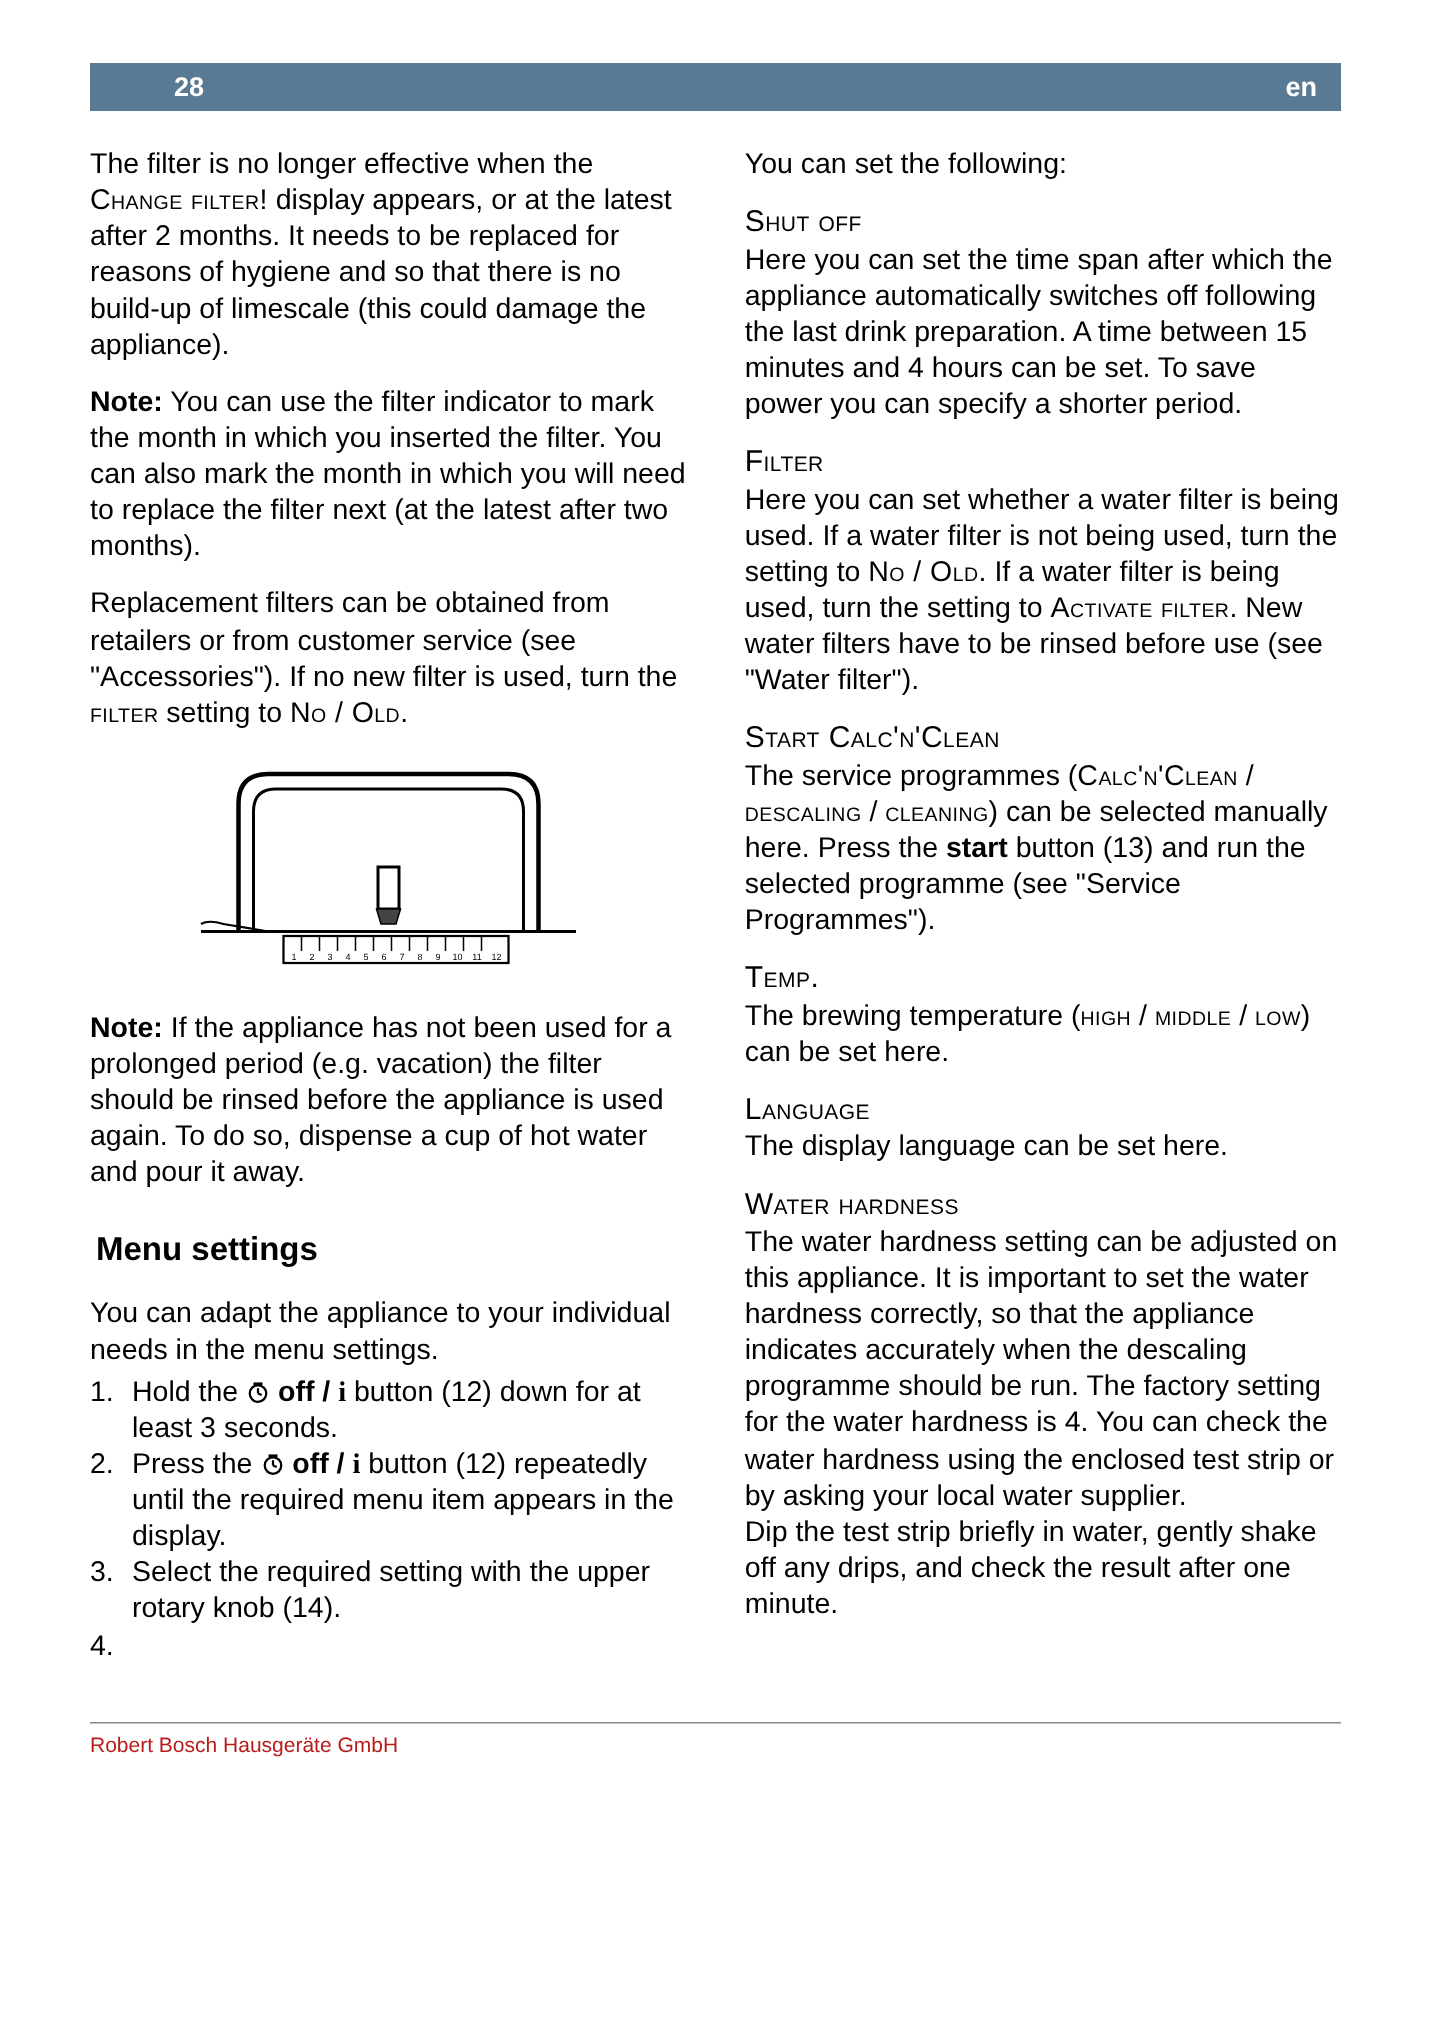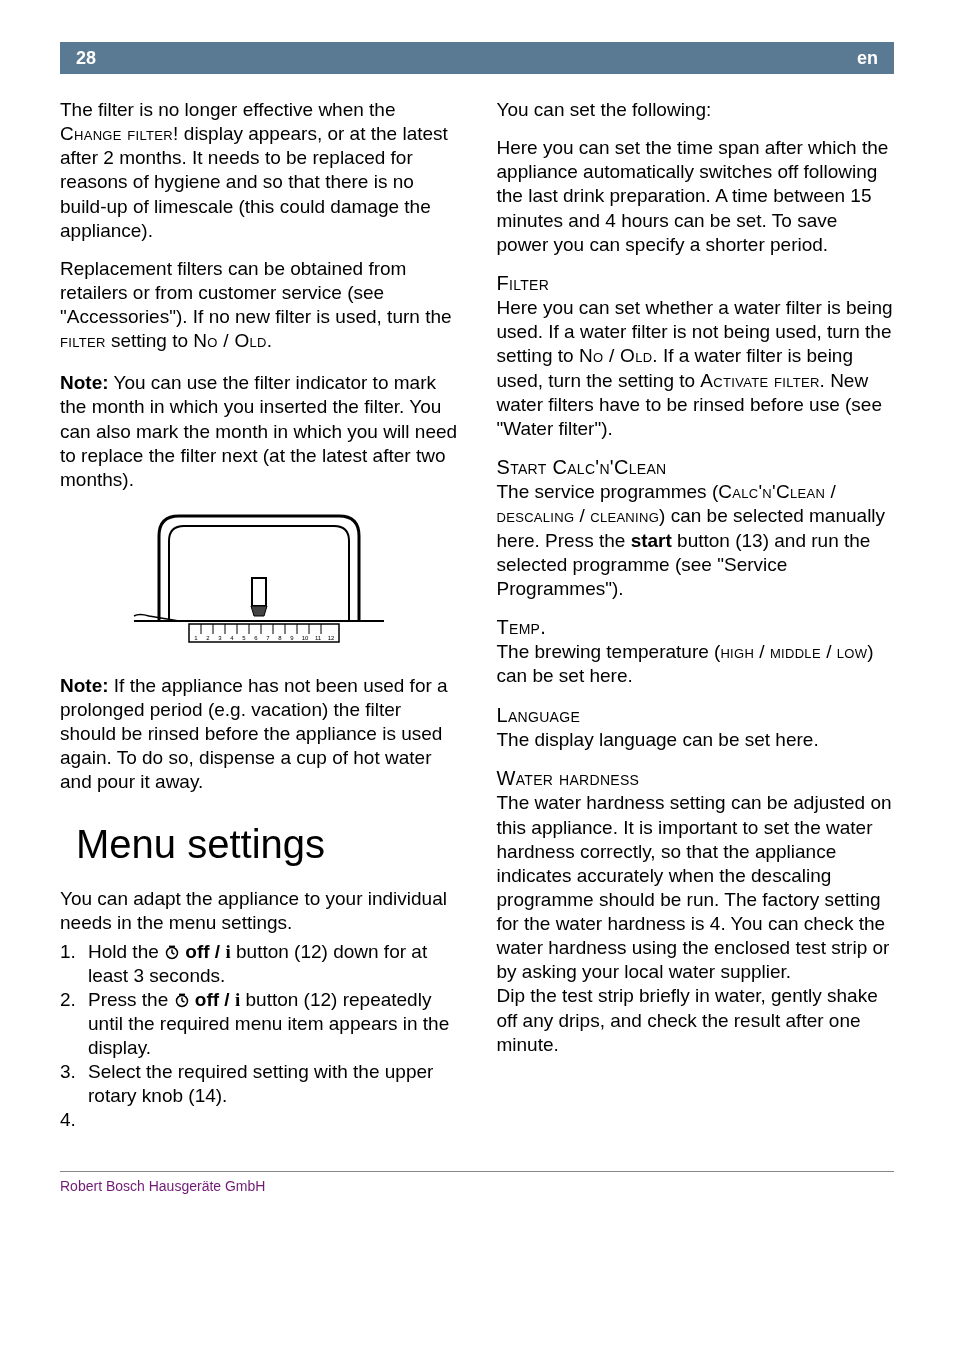--- a/index.html
+++ b/index.html
@@ -21,20 +21,21 @@
     height: 32px;
     display: flex;
     align-items: center;
     justify-content: space-between;
     padding: 0 16px;
     font-size: 18px;
     margin-bottom: 24px;
   }
   .header-bar .pg {
     font-weight: bold;
+    margin-left: 40px;
   }
   .header-bar .lang {
     font-weight: bold;
   }
   .columns {
     display: flex;
     gap: 39px;
   }
   .col {
     flex: 1;
@@ -42,23 +43,23 @@
     line-height: 1.27;
   }
   .col p {
     margin: 0 0 14px 0;
   }
   .smallcaps {
     font-variant: small-caps;
     letter-spacing: 0.3px;
   }
   h1.menu {
-    font-size: 40px;
-    font-weight: normal;
-    margin: 24px 0 18px 16px;
+    font-size: 22px;
+    font-weight: bold;
+    margin: 24px 0 18px 4px;
   }
   ol.steps {
     margin: 0 0 0 0;
     padding: 0;
     list-style: none;
   }
   ol.steps li {
     display: flex;
     margin-bottom: 0px;
   }
@@ -72,21 +73,21 @@
     letter-spacing: 0.3px;
     margin: 10px 0 0 0;
   }
   .diagram {
     width: 270px;
     margin: 6px auto 18px auto;
     display: block;
   }
   .footer {
     font-size: 14px;
-    color: #701a75;
+    color: #b91c1c;
     border-top: 1px solid #888;
     margin-top: 38px;
     padding-top: 6px;
   }
   .clock-icon {
     display: inline-block;
     vertical-align: -2px;
   }
 </style>
 </head>
@@ -100,26 +101,26 @@
   </div>
 
   <div class="columns">
 
     <div class="col">
 
       <p>
         <span>The filter is no longer effective when the </span><span class="smallcaps">Change filter!</span><span> display appears, or at the latest after 2 months. It needs to be replaced for reasons of hygiene and so that there is no build-up of limescale (this could damage the appliance).</span>
       </p>
 
+      <p>
+        <b>Note:</b><span> You can use the filter indicator to mark the month in which you inserted the filter. You can also mark the month in which you will need to replace the filter next (at the latest after two months).</span>
+      </p>
+
       <p style="margin-bottom:18px;">
         <span>Replacement filters can be obtained from retailers or from customer service (see "Accessories"). If no new filter is used, turn the </span><span class="smallcaps">filter</span><span> setting to </span><span class="smallcaps">No / Old</span><span>.</span>
-      </p>
-
-      <p>
-        <b>Note:</b><span> You can use the filter indicator to mark the month in which you inserted the filter. You can also mark the month in which you will need to replace the filter next (at the latest after two months).</span>
       </p>
 
       <svg class="diagram" viewBox="0 0 270 150">
         <path d="M 35 115 L 35 30 Q 35 10 55 10 L 215 10 Q 235 10 235 30 L 235 115" fill="none" stroke="#000" stroke-width="3"></path>
         <path d="M 45 115 L 45 35 Q 45 20 60 20 L 210 20 Q 225 20 225 35 L 225 115" fill="none" stroke="#000" stroke-width="2"></path>
         <path d="M 10 115 L 260 115" stroke="#000" stroke-width="2"></path>
         <path d="M 10 110 Q 15 107 25 110 L 55 115" fill="none" stroke="#000" stroke-width="1.5"></path>
         <rect x="128" y="72" width="14" height="28" fill="#fff" stroke="#000" stroke-width="2"></rect>
         <path d="M 127 100 L 143 100 L 140 110 L 130 110 Z" fill="#444" stroke="#000" stroke-width="1"></path>
         <rect x="65" y="118" width="150" height="18" fill="#fff" stroke="#000" stroke-width="1.5"></rect>
@@ -192,20 +193,21 @@
         </li>
       </ol>
 
 
     </div>
 
     <div class="col">
 
       <p>You can set the following:</p>
 
+      <div class="section-head">Shut off</div>
       <p>Here you can set the time span after which the appliance automatically switches off following the last drink preparation. A time between 15 minutes and 4 hours can be set. To save power you can specify a shorter period.</p>
 
       <div class="section-head">Filter</div>
       <p>
         <span>Here you can set whether a water filter is being used. If a water filter is not being used, turn the setting to </span><span class="smallcaps">No / Old</span><span>. If a water filter is being used, turn the setting to </span><span class="smallcaps">Activate filter</span><span>. New water filters have to be rinsed before use (see "Water filter").</span>
       </p>
 
       <div class="section-head">Start Calc'n'Clean</div>
       <p>
         <span>The service programmes (</span><span class="smallcaps">Calc'n'Clean</span><span> / </span><span class="smallcaps">descaling</span><span> / </span><span class="smallcaps">cleaning</span><span>) can be selected manually here. Press the </span><b>start</b><span> button (13) and run the selected programme (see "Service Programmes").</span>

